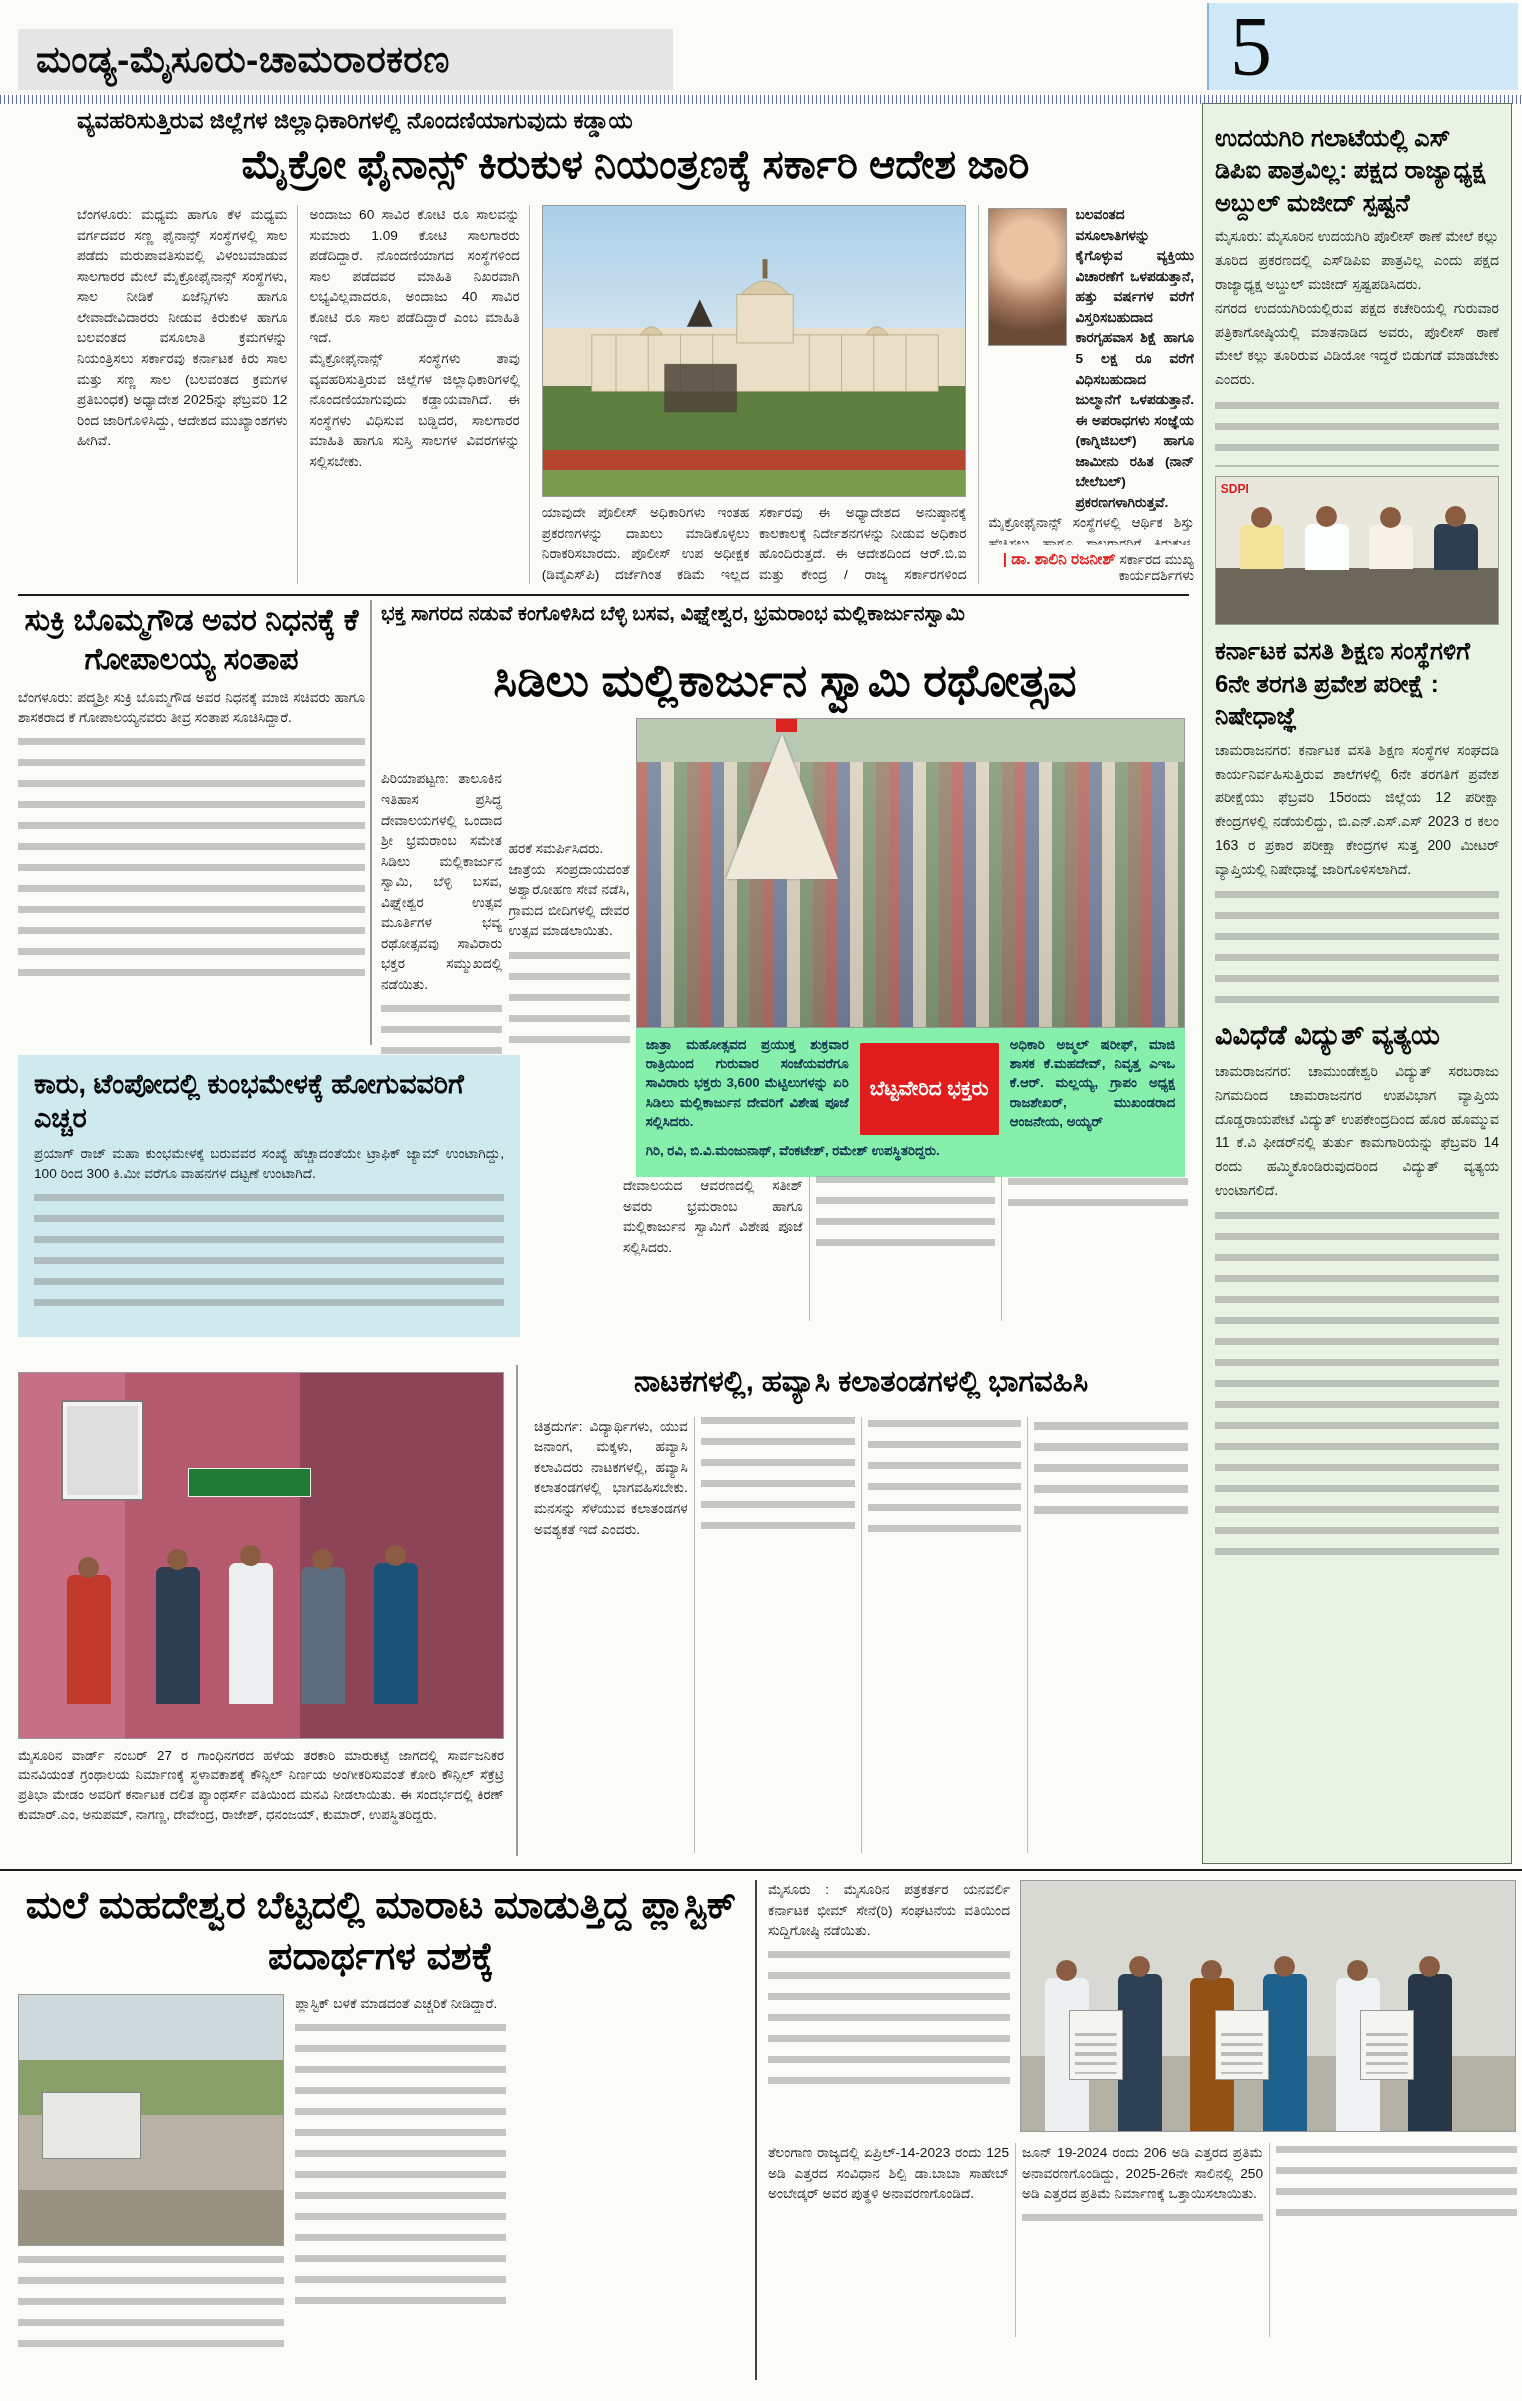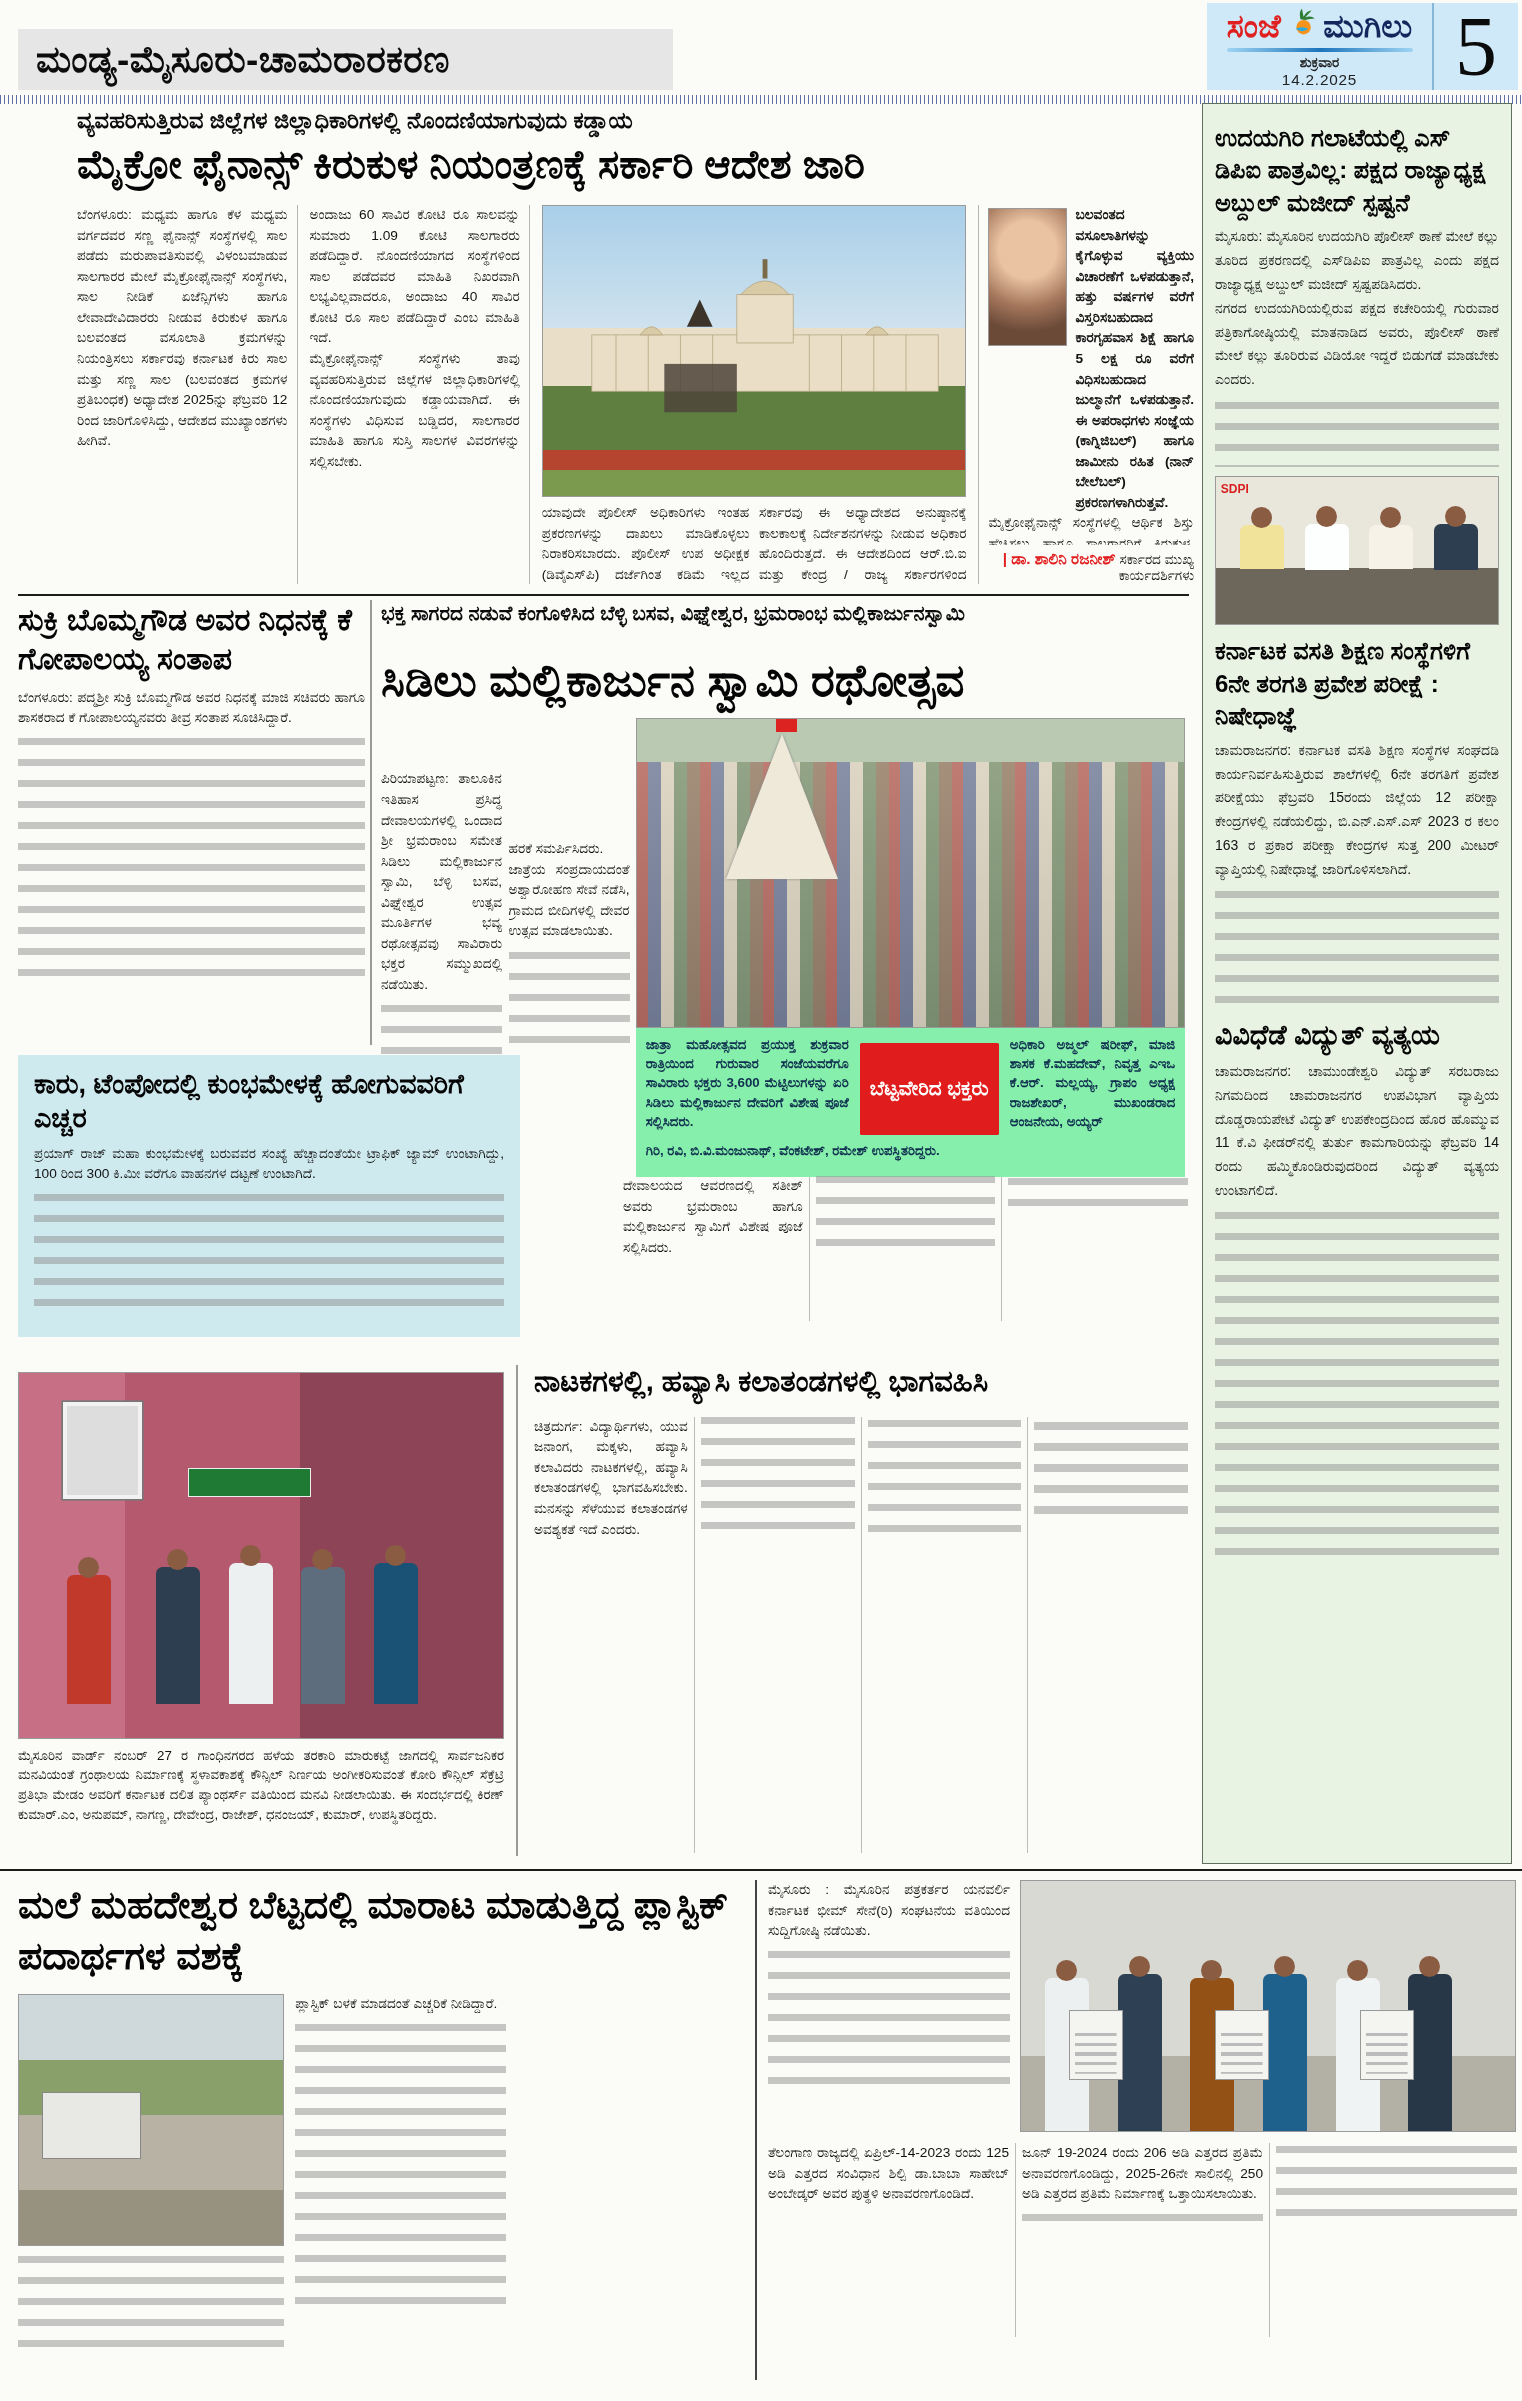--- a/index.html
+++ b/index.html
@@ -16,21 +16,21 @@
   .mh-blue{color:#14265c;}
   .mh-bar{width:186px;height:4px;margin:3.2px 0 2.4px;background:linear-gradient(90deg,#9fd4f2,#1b75bb,#9fd4f2);border-radius:2.4px;}
   .mh-weekday{font-size:13.7px;font-weight:bold;color:#222;}
   .mh-date{font-size:15.3px;color:#222;letter-spacing:0.8px;}
   .mh-page{width:84px;display:flex;align-items:center;justify-content:center;
     font-family:"Liberation Serif","DejaVu Serif",serif;font-size:84px;color:#0b0b0b;border-left:2.4px solid #86b7d9;}
   .hatch{left:0;top:95px;width:1523px;height:9px;
     background:repeating-linear-gradient(90deg,#2c3f8f 0 1.2px,transparent 1.2px 4px);opacity:.75;}
   
   .kicker{font-weight:bold;text-align:left;color:#0c0c0c;}
-  .headline{font-weight:bold;text-align:left;color:#050505;}
+  .headline{font-weight:bold;text-align:center;color:#050505;}
   .col{font-size:13.7px;line-height:1.5;text-align:justify;white-space:pre-line;overflow:hidden;}
   .greek{background:repeating-linear-gradient(180deg,#8f8f8f 0 7.3px,transparent 7.3px 21px);opacity:.5;margin-top:9.7px;}
   .vrule{width:1.6px;background:#9a9a9a;}
   .hrule{background:#1c1c1c;}
   
   .main-art{left:77px;top:108px;width:1117px;}
   .main-kicker{font-size:22.6px;height:34px;}
   .main-headline{font-size:40px;height:60px;white-space:nowrap;overflow:hidden;}
   .main-body{display:flex;gap:11.3px;height:379px;margin-top:3.2px;}
   .m-c1{width:216px;border-right:0.8px solid #b5b5b5;padding-right:9.7px;}
@@ -106,36 +106,20 @@
   .rcol .headline{text-align:left;font-size:24px;line-height:1.35;margin:4.8px 0 6.5px;}
   .rcol .col{font-size:14px;line-height:1.7;}
 </style>
 </head>
 <body>
 
 <div class="page">
 
   <div class="abs region-strip">ಮಂಡ್ಯ-ಮೈಸೂರು-ಚಾಮರಾರಕರಣ</div>
   <div class="abs masthead">
-    <div class="mh-left">
-      <div class="mh-logo">
-        <span class="mh-red">ಸಂಜೆ</span>
-        <span>
-          <svg width="36" height="32" viewBox="0 0 44 40">
-            <circle cx="24" cy="24" r="9" fill="#f7941d"></circle>
-            <path d="M14 26 q8 -4 16 0 q-8 6 -16 0" fill="#29abe2"></path>
-            <path d="M20 14 q-2 -10 2 -13 q1 6 2 10 q4 -8 10 -8 q-4 4 -8 9 q7 -3 12 1 q-7 0 -12 2 z" fill="#2e7d32"></path>
-          </svg>
-        </span>
-        <span class="mh-blue">ಮುಗಿಲು</span>
-      </div>
-      <div class="mh-bar"></div>
-      <div class="mh-weekday">ಶುಕ್ರವಾರ</div>
-      <div class="mh-date">14.2.2025</div>
-    </div>
     <div class="mh-page">5</div>
   </div>
   <div class="abs hatch"></div>
 
   <div class="abs main-art">
     <div class="kicker main-kicker">ವ್ಯವಹರಿಸುತ್ತಿರುವ ಜಿಲ್ಲೆಗಳ ಜಿಲ್ಲಾಧಿಕಾರಿಗಳಲ್ಲಿ ನೊಂದಣಿಯಾಗುವುದು ಕಡ್ಡಾಯ</div>
     <div class="headline main-headline">ಮೈಕ್ರೋ ಫೈನಾನ್ಸ್ ಕಿರುಕುಳ ನಿಯಂತ್ರಣಕ್ಕೆ ಸರ್ಕಾರಿ ಆದೇಶ ಜಾರಿ</div>
     <div class="main-body">
       <div class="col m-c1">ಬೆಂಗಳೂರು: ಮಧ್ಯಮ ಹಾಗೂ ಕೆಳ ಮಧ್ಯಮ ವರ್ಗದವರ ಸಣ್ಣ ಫೈನಾನ್ಸ್ ಸಂಸ್ಥೆಗಳಲ್ಲಿ ಸಾಲ ಪಡೆದು ಮರುಪಾವತಿಸುವಲ್ಲಿ ವಿಳಂಬಮಾಡುವ ಸಾಲಗಾರರ ಮೇಲೆ ಮೈಕ್ರೋಫೈನಾನ್ಸ್ ಸಂಸ್ಥೆಗಳು, ಸಾಲ ನೀಡಿಕೆ ಏಜೆನ್ಸಿಗಳು ಹಾಗೂ ಲೇವಾದೇವಿದಾರರು ನೀಡುವ ಕಿರುಕುಳ ಹಾಗೂ ಬಲವಂತದ ವಸೂಲಾತಿ ಕ್ರಮಗಳನ್ನು ನಿಯಂತ್ರಿಸಲು ಸರ್ಕಾರವು ಕರ್ನಾಟಕ ಕಿರು ಸಾಲ ಮತ್ತು ಸಣ್ಣ ಸಾಲ (ಬಲವಂತದ ಕ್ರಮಗಳ ಪ್ರತಿಬಂಧಕ) ಅಧ್ಯಾದೇಶ 2025ನ್ನು ಫೆಬ್ರವರಿ 12 ರಿಂದ ಜಾರಿಗೊಳಿಸಿದ್ದು, ಆದೇಶದ ಮುಖ್ಯಾಂಶಗಳು ಹೀಗಿವೆ.</div>
       <div class="col m-c2">ಅಂದಾಜು 60 ಸಾವಿರ ಕೋಟಿ ರೂ ಸಾಲವನ್ನು ಸುಮಾರು 1.09 ಕೋಟಿ ಸಾಲಗಾರರು ಪಡೆದಿದ್ದಾರೆ. ನೊಂದಣಿಯಾಗದ ಸಂಸ್ಥೆಗಳಿಂದ ಸಾಲ ಪಡೆದವರ ಮಾಹಿತಿ ನಿಖರವಾಗಿ ಲಭ್ಯವಿಲ್ಲವಾದರೂ, ಅಂದಾಜು 40 ಸಾವಿರ ಕೋಟಿ ರೂ ಸಾಲ ಪಡೆದಿದ್ದಾರೆ ಎಂಬ ಮಾಹಿತಿ ಇದೆ.

